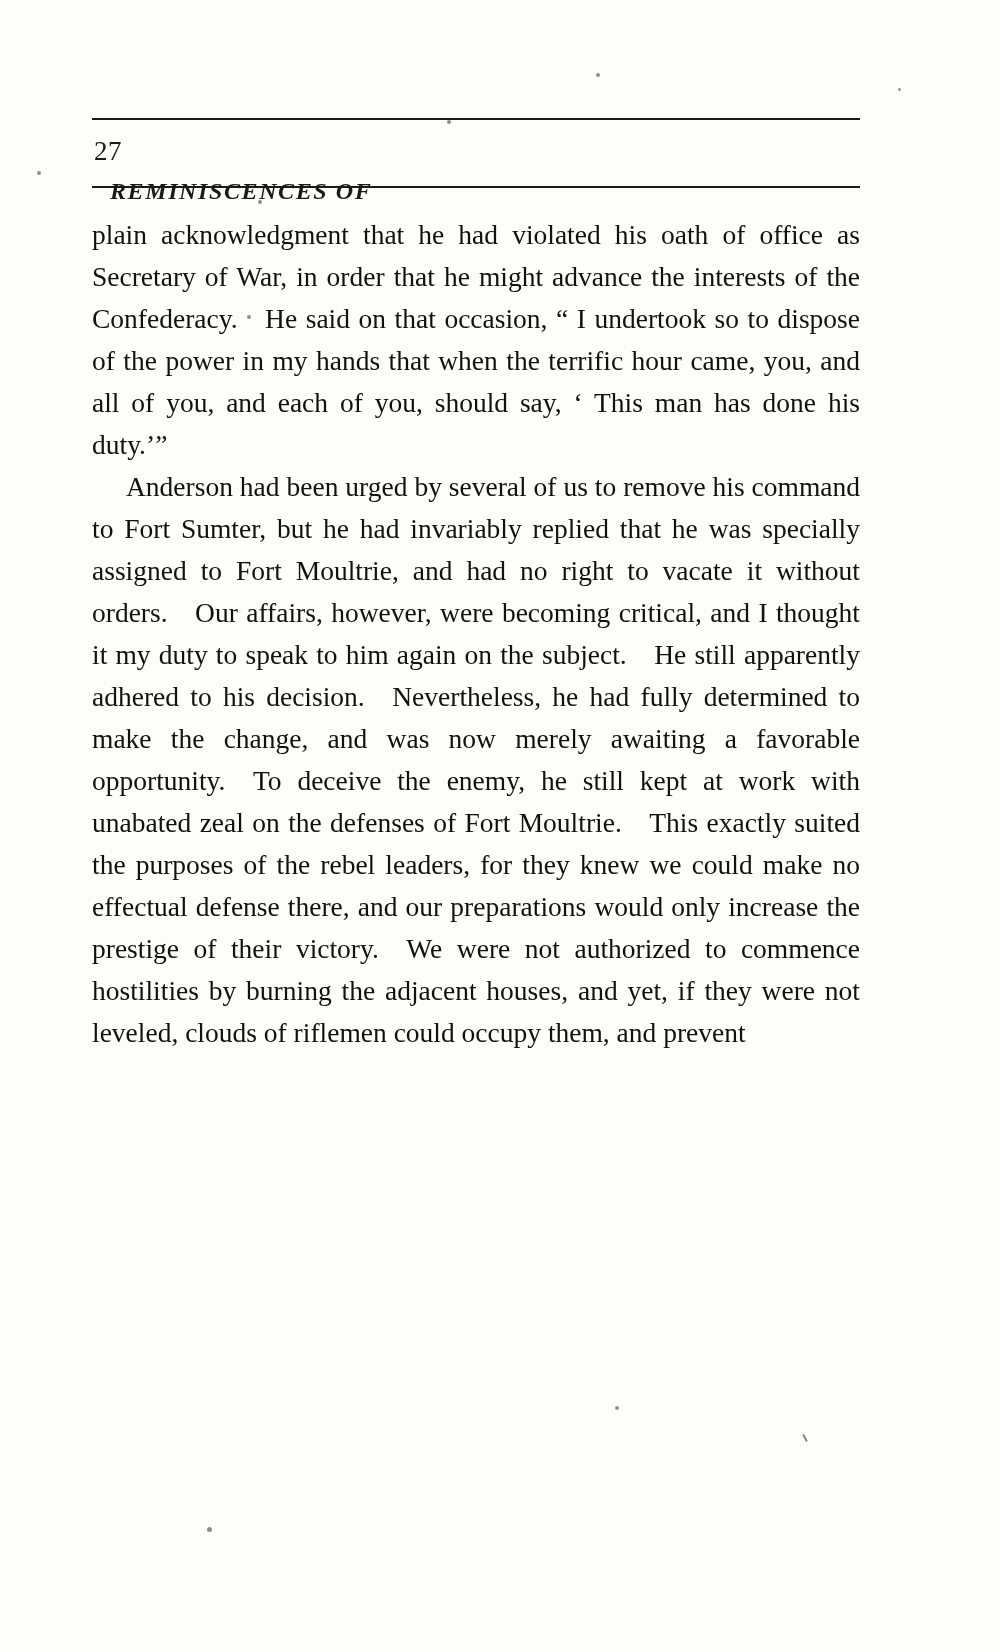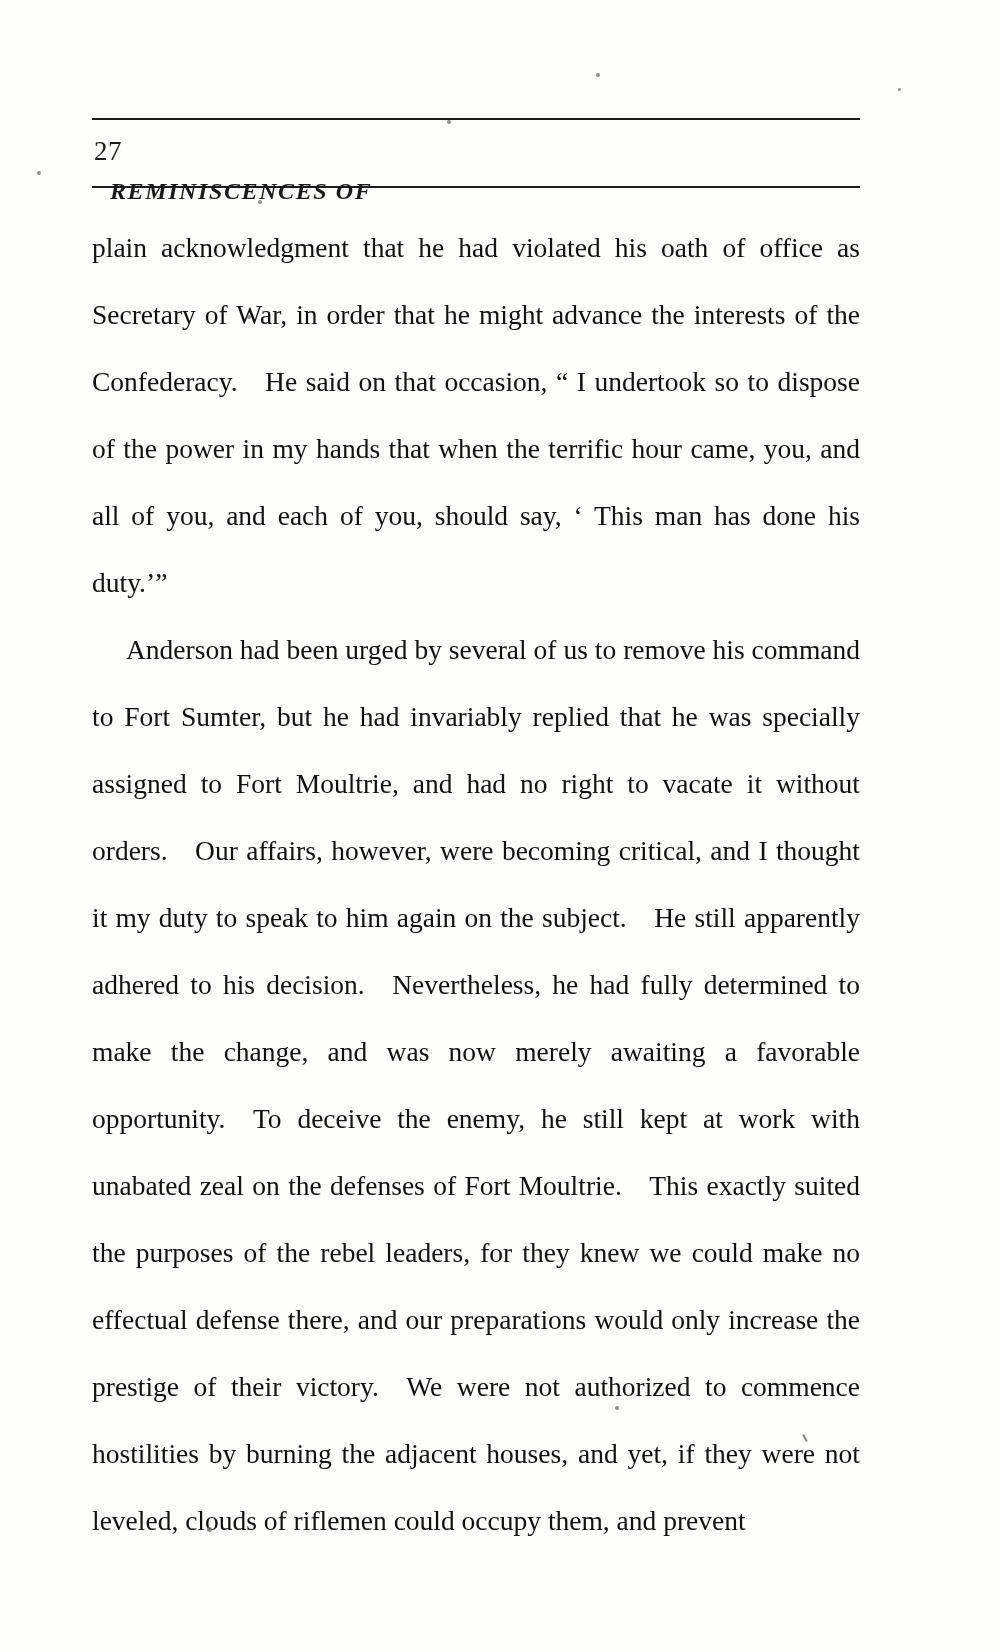--- a/index.html
+++ b/index.html
@@ -61,21 +61,21 @@
     font-weight: bold;
     font-size: 24px;
     letter-spacing: 1.6px;
     color: #1a1a1a;
     padding-left: 18px;
     margin-top: 40px;
   }
   .body-text {
     margin-top: 26px;
     font-size: 27.5px;
-    line-height: 67px;
+    line-height: 42px;
     text-align: justify;
     color: #111;
   }
   .body-text p {
     margin: 0;
     text-indent: 0;
   }
   .body-text p.indented {
     text-indent: 34px;
     font-family: Liberation Serif, serif;

